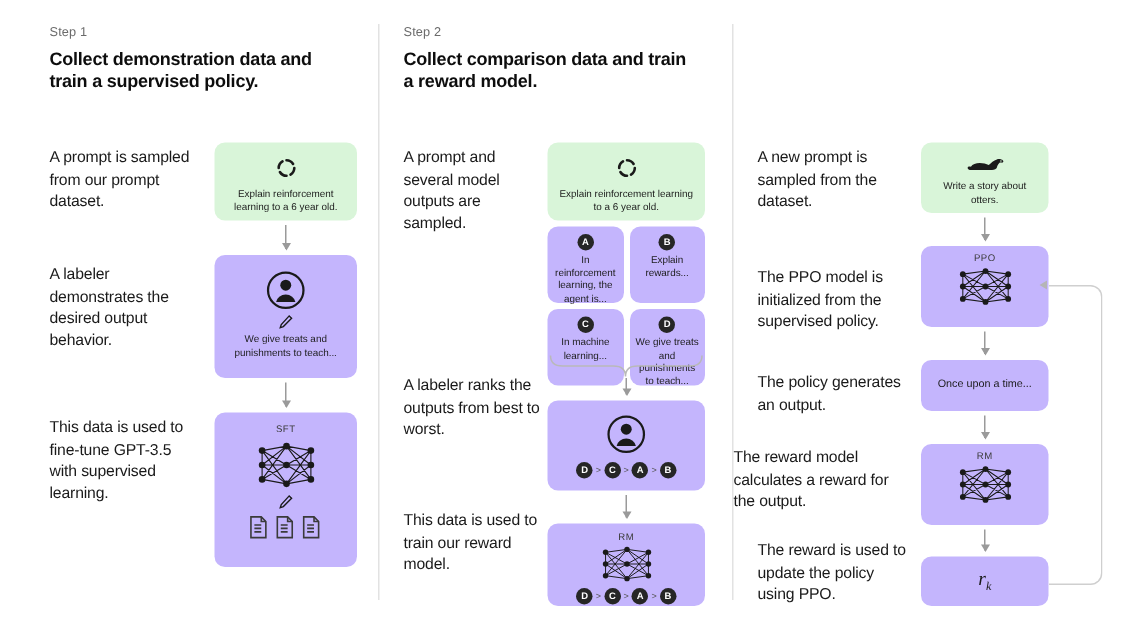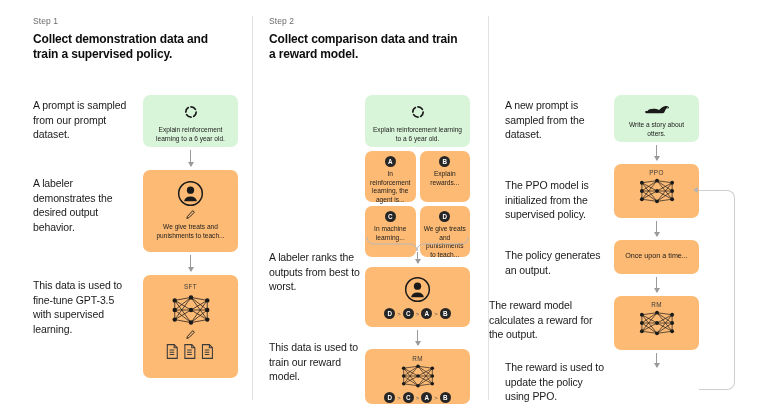--- a/index.html
+++ b/index.html
@@ -14,21 +14,21 @@
 
   .divider{position:absolute;top:16px;width:1px;height:384px;background:#e2e2e2;}
 
   .col{position:absolute;top:0;height:411px;}
 
   .step-label{font-size:8.5px;color:#6b6b6b;letter-spacing:.1px;}
   .step-title{font-size:12px;font-weight:bold;line-height:14.5px;letter-spacing:-.15px;margin-top:6px;color:#0d0d0d;}
 
   .caption{position:absolute;font-size:10.5px;line-height:14.5px;color:#1a1a1a;letter-spacing:-.1px;}
 
-  .box{position:absolute;border-radius:7px;background:#fdba74;}
+  .box{position:absolute;border-radius:7px;background:#c4b5fd;}
   .box.green{background:#d9f5d9;}
   .box-txt{font-size:6.6px;line-height:8.6px;text-align:center;color:#1c1c1c;}
   .box-txt.big{font-size:7.2px;}
 
   .tag{font-size:6.4px;text-align:center;color:#3a3a3a;letter-spacing:.3px;}
 
   .arrow{position:absolute;width:1px;background:#9a9a9a;}
   .arrow:after{
     content:"";position:absolute;left:-2.5px;bottom:-1px;
     border-left:3px solid transparent;border-right:3px solid transparent;
@@ -137,20 +137,21 @@
       </svg>
     </div>
   </div>
 
   <div class="col" style="left:252px;width:236px">
     <div style="position:absolute;left:17px;top:16px;width:195px">
       <div class="step-label">Step 2</div>
       <div class="step-title">Collect comparison data and train a reward model.</div>
     </div>
 
+    <div class="caption" style="left:17px;top:98px;width:90px">A prompt and several model outputs are sampled.</div>
     <div class="caption" style="left:17px;top:250px;width:98px">A labeler ranks the outputs from best to worst.</div>
     <div class="caption" style="left:17px;top:340px;width:90px">This data is used to train our reward model.</div>
 
     <div class="box green" style="left:113px;top:95px;width:105px;height:52px;box-sizing:border-box;padding:9px 6px">
       <svg class="svgicon" width="16" height="16" viewBox="0 0 24 24">
         <g fill="none" stroke="#1a1a1a" stroke-width="2.6" stroke-linecap="round">
           <path d="M12 4.2 A7.8 7.8 0 0 1 18.6 8"></path>
           <path d="M19.8 12 A7.8 7.8 0 0 1 16 18.6"></path>
           <path d="M12 19.8 A7.8 7.8 0 0 1 5.4 16"></path>
           <path d="M4.2 12 A7.8 7.8 0 0 1 8 5.4"></path>
@@ -302,18 +303,21 @@
             <circle cx="32" cy="35" r="2.8"></circle>
           <circle cx="54" cy="8" r="2.8"></circle>
             <circle cx="54" cy="20" r="2.8"></circle>
             <circle cx="54" cy="32" r="2.8"></circle>
         </g>
       </svg>
     </div>
 
     <div class="arrow" style="left:168px;top:353px;height:14px"></div>
 
+    <div class="box" style="left:126px;top:371px;width:85px;height:33px;box-sizing:border-box;padding:7px 5px">
+      <div class="rk"><span>r</span><sub>k</sub></div>
+    </div>
 
     <div class="loop" style="left:211px;top:190px;width:35px;height:198px"></div>
     <div class="loop-head" style="left:205px;top:187px"></div>
   </div>
 
 </div>
 
 </body></html>

